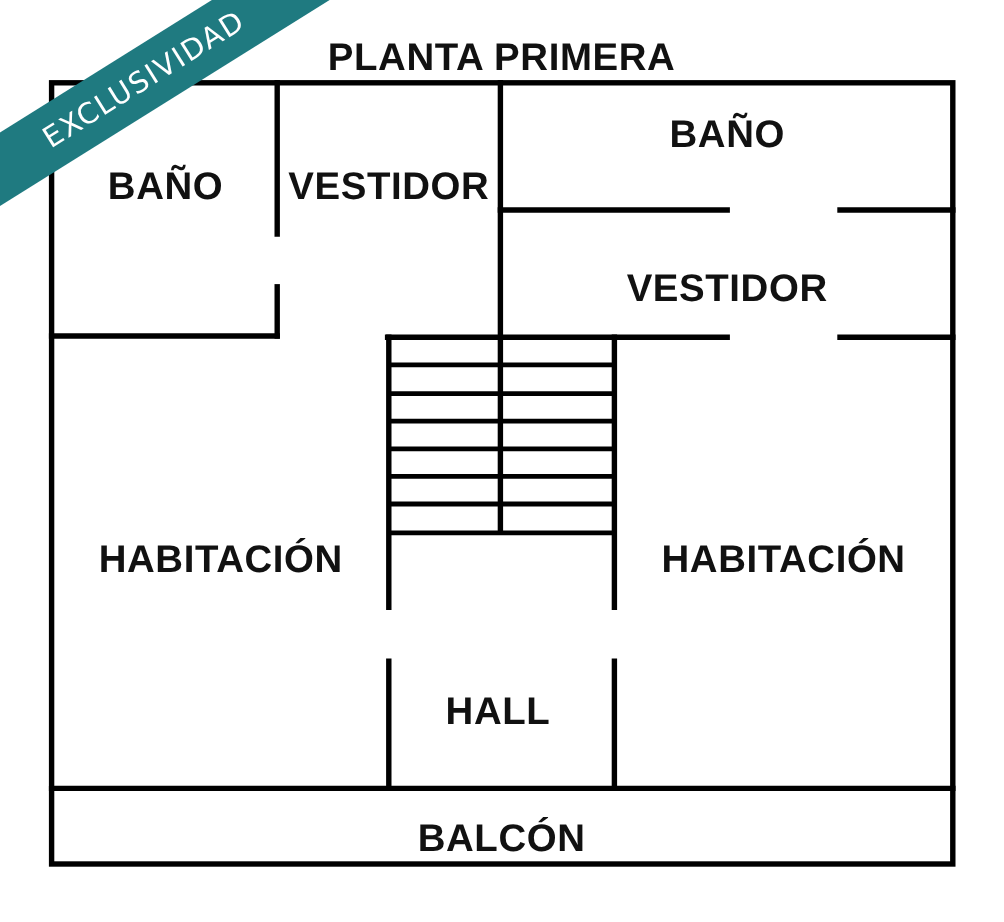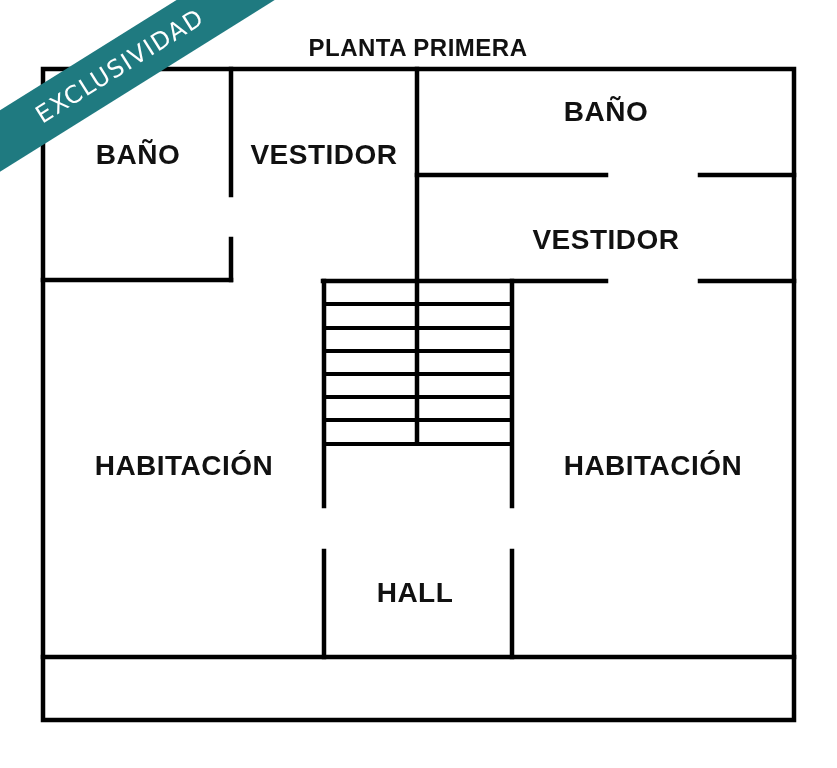--- a/index.html
+++ b/index.html
@@ -1,21 +1,21 @@
 <!DOCTYPE html>
 <html><head>
 <meta charset="utf-8">
 <style>
   html, body { margin:0; padding:0; background:#ffffff; }
   body { width:837px; height:768px; position:relative; overflow:hidden;
          font-family:"Liberation Sans", "DejaVu Sans", sans-serif; }
   .plan { position:absolute; left:0; top:0; width:837px; height:768px; }
-  .lbl { position:absolute; font-weight:bold; color:#111; font-size:28px;
+  .lbl { position:absolute; font-weight:bold; color:#111; font-size:32px;
          white-space:nowrap; transform:translate(-50%,-50%); letter-spacing:0.5px; }
-  .title { font-size:24px; }
+  .title { font-size:32px; }
   .ribbon { position:absolute; left:-70px; top:40px; width:380px; height:52px;
             background:#1f7a80; transform:rotate(-32deg); transform-origin:center;
             display:flex; align-items:center; justify-content:center; }
   .ribbon span { color:#ffffff; font-size:24px; letter-spacing:1.5px;
                  font-family:"DejaVu Sans", sans-serif; }
 </style>
 </head>
 <body>
 
 <div class="plan">
@@ -56,17 +56,18 @@
 
   <div class="lbl title" style="left:418px; top:48px;">PLANTA PRIMERA</div>
 
   <div class="lbl" style="left:138px; top:155px;">BAÑO</div>
   <div class="lbl" style="left:324px; top:155px;">VESTIDOR</div>
   <div class="lbl" style="left:606px; top:112px;">BAÑO</div>
   <div class="lbl" style="left:606px; top:240px;">VESTIDOR</div>
   <div class="lbl" style="left:184px; top:466px;">HABITACIÓN</div>
   <div class="lbl" style="left:653px; top:466px;">HABITACIÓN</div>
   <div class="lbl" style="left:415px; top:593px;">HALL</div>
+  <div class="lbl" style="left:418px; top:699px;">BALCÓN</div>
 
   <div class="ribbon">
     <span>EXCLUSIVIDAD</span>
   </div>
 </div>
 
 </body></html>

